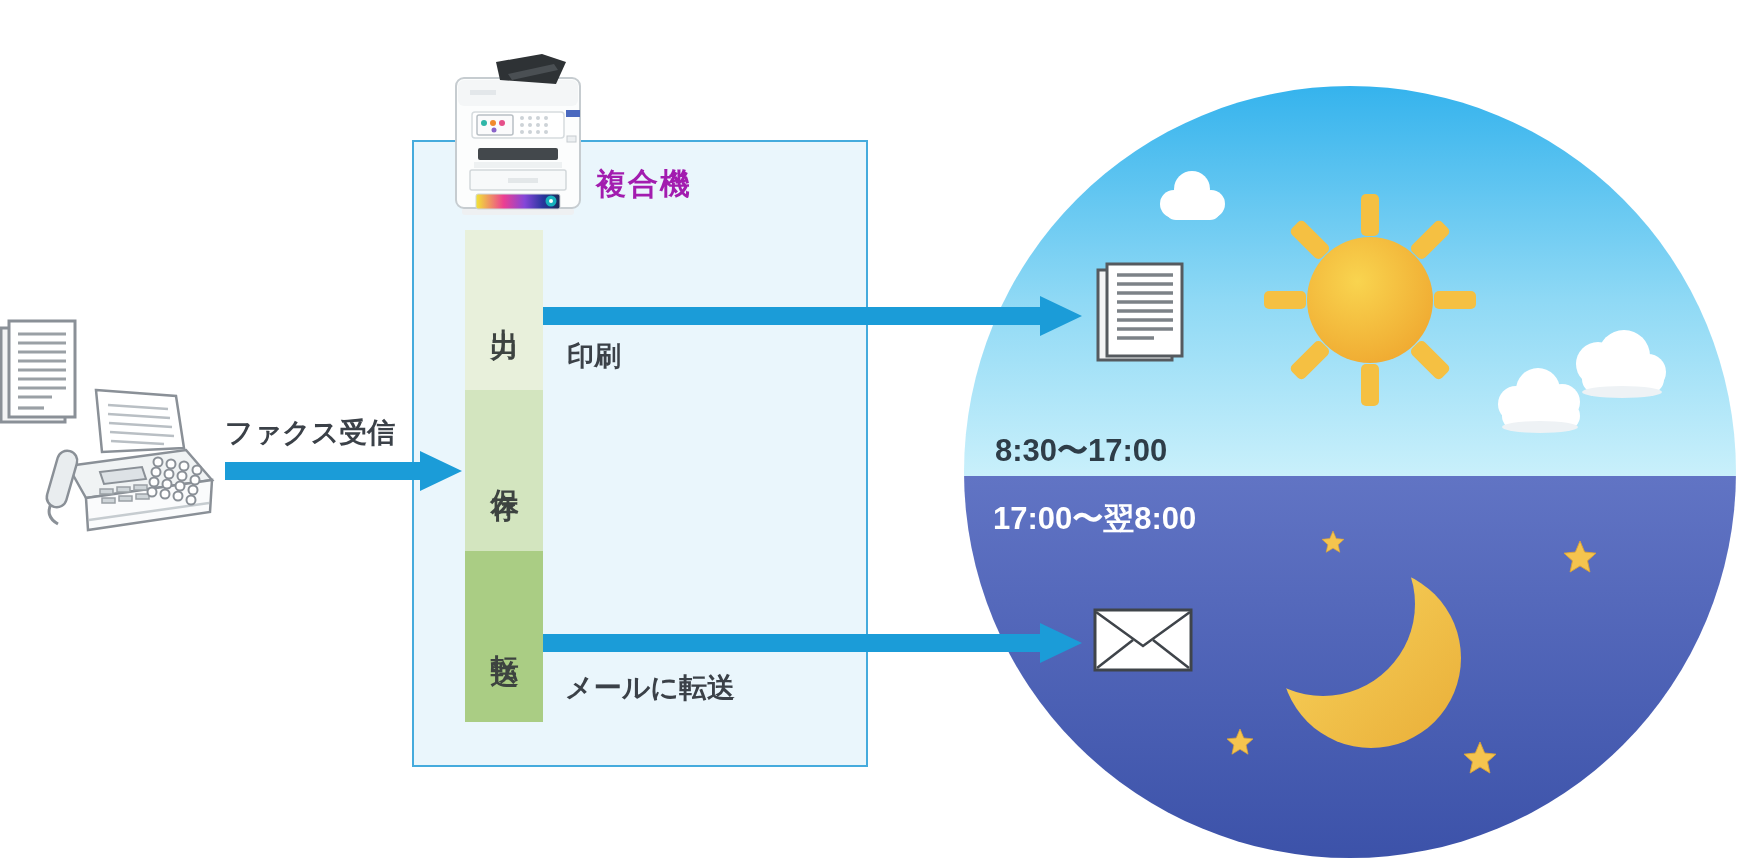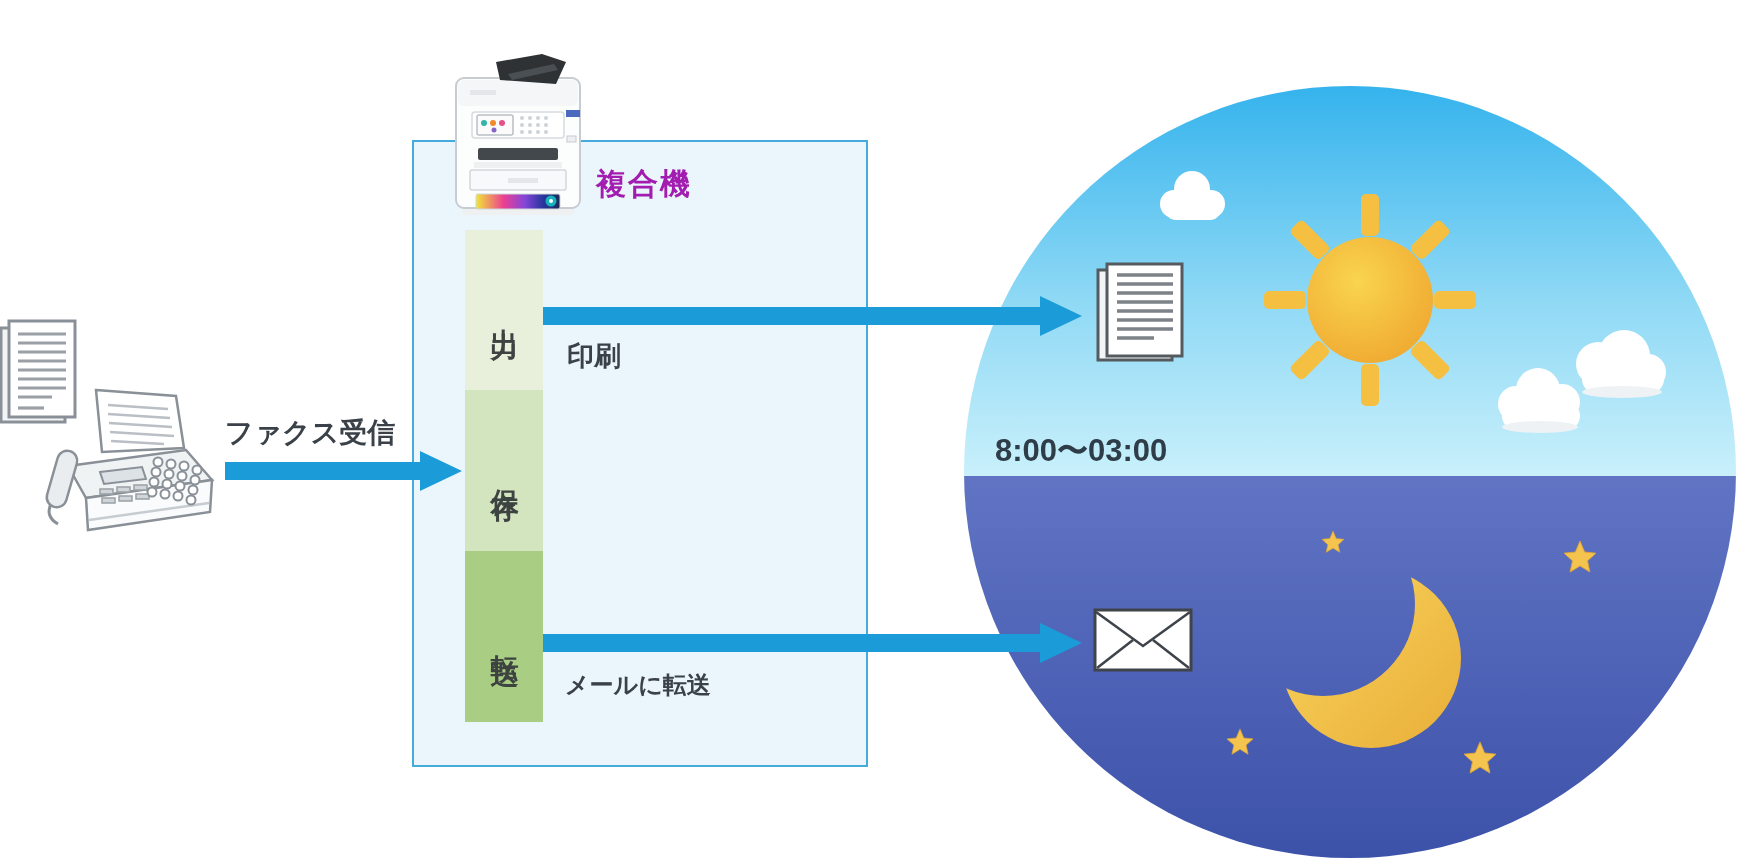--- a/index.html
+++ b/index.html
@@ -25,21 +25,21 @@
     writing-mode:vertical-rl;text-orientation:upright;
     font-size:28px;font-weight:bold;color:#3d4340;letter-spacing:4px;
   }
   .seg-output{top:230px;height:160px;background:var(--seg-output,#e8f0db);}
   .seg-save{top:390px;height:161px;background:var(--seg-save,#d3e5bf);}
   .seg-forward{top:551px;height:171px;background:var(--seg-forward,#aacd84);}
   
   .lbl{color:var(--text-dark,#3b4148);font-weight:bold;z-index:6;white-space:nowrap;}
   .fax-label{left:212px;top:414px;width:196px;font-size:28px;text-align:center;}
   .print-label{left:567px;top:338px;font-size:27px;}
-  .fwd-label{left:565px;top:669px;font-size:24px;}
+  .fwd-label{left:565px;top:669px;font-size:28px;}
   
   .arrow{z-index:5;}
   .arrow polygon{fill:var(--arrow,#1b9cd8);}
   
   .sky-circle{
     left:964px;top:86px;width:772px;height:772px;border-radius:50%;
     overflow:hidden;z-index:1;
   }
   .sky-day{position:absolute;left:0;top:0;width:100%;height:390px;
     background:linear-gradient(180deg,var(--day-top,#35b3ed) 0%,#8fd9f5 55%,var(--day-bottom,#c9f0fb) 100%);}
@@ -238,21 +238,22 @@
           <line x1="21" y1="22" x2="77" y2="22"></line>
         <line x1="21" y1="31" x2="77" y2="31"></line>
           <line x1="21" y1="40" x2="77" y2="40"></line>
         <line x1="21" y1="49" x2="77" y2="49"></line>
           <line x1="21" y1="58" x2="77" y2="58"></line>
         <line x1="21" y1="67" x2="77" y2="67"></line>
           <line x1="21" y1="76" x2="58" y2="76"></line>
       </g>
     </svg>
 
-    <div class="day-hours">8:00〜03:00</div>
+    <div class="day-hours">8:30〜17:00</div>
+    <div class="night-hours">17:00〜翌8:00</div>
 
     <svg class="in-circle" style="left:129px;top:522px" width="100" height="64" viewBox="0 0 100 64">
       <rect x="2" y="2" width="96" height="60" fill="#ffffff" stroke="#3f444a" stroke-width="3"></rect>
       <polyline points="3,4 50,38 97,4" fill="none" stroke="#3f444a" stroke-width="2.6"></polyline>
       <line x1="4" y1="60" x2="40" y2="32" stroke="#3f444a" stroke-width="2.6"></line>
       <line x1="96" y1="60" x2="60" y2="32" stroke="#3f444a" stroke-width="2.6"></line>
     </svg>
 
     <svg class="in-circle" style="left:321px;top:470px" width="176" height="196" viewBox="0 0 176 196">
       <defs>

